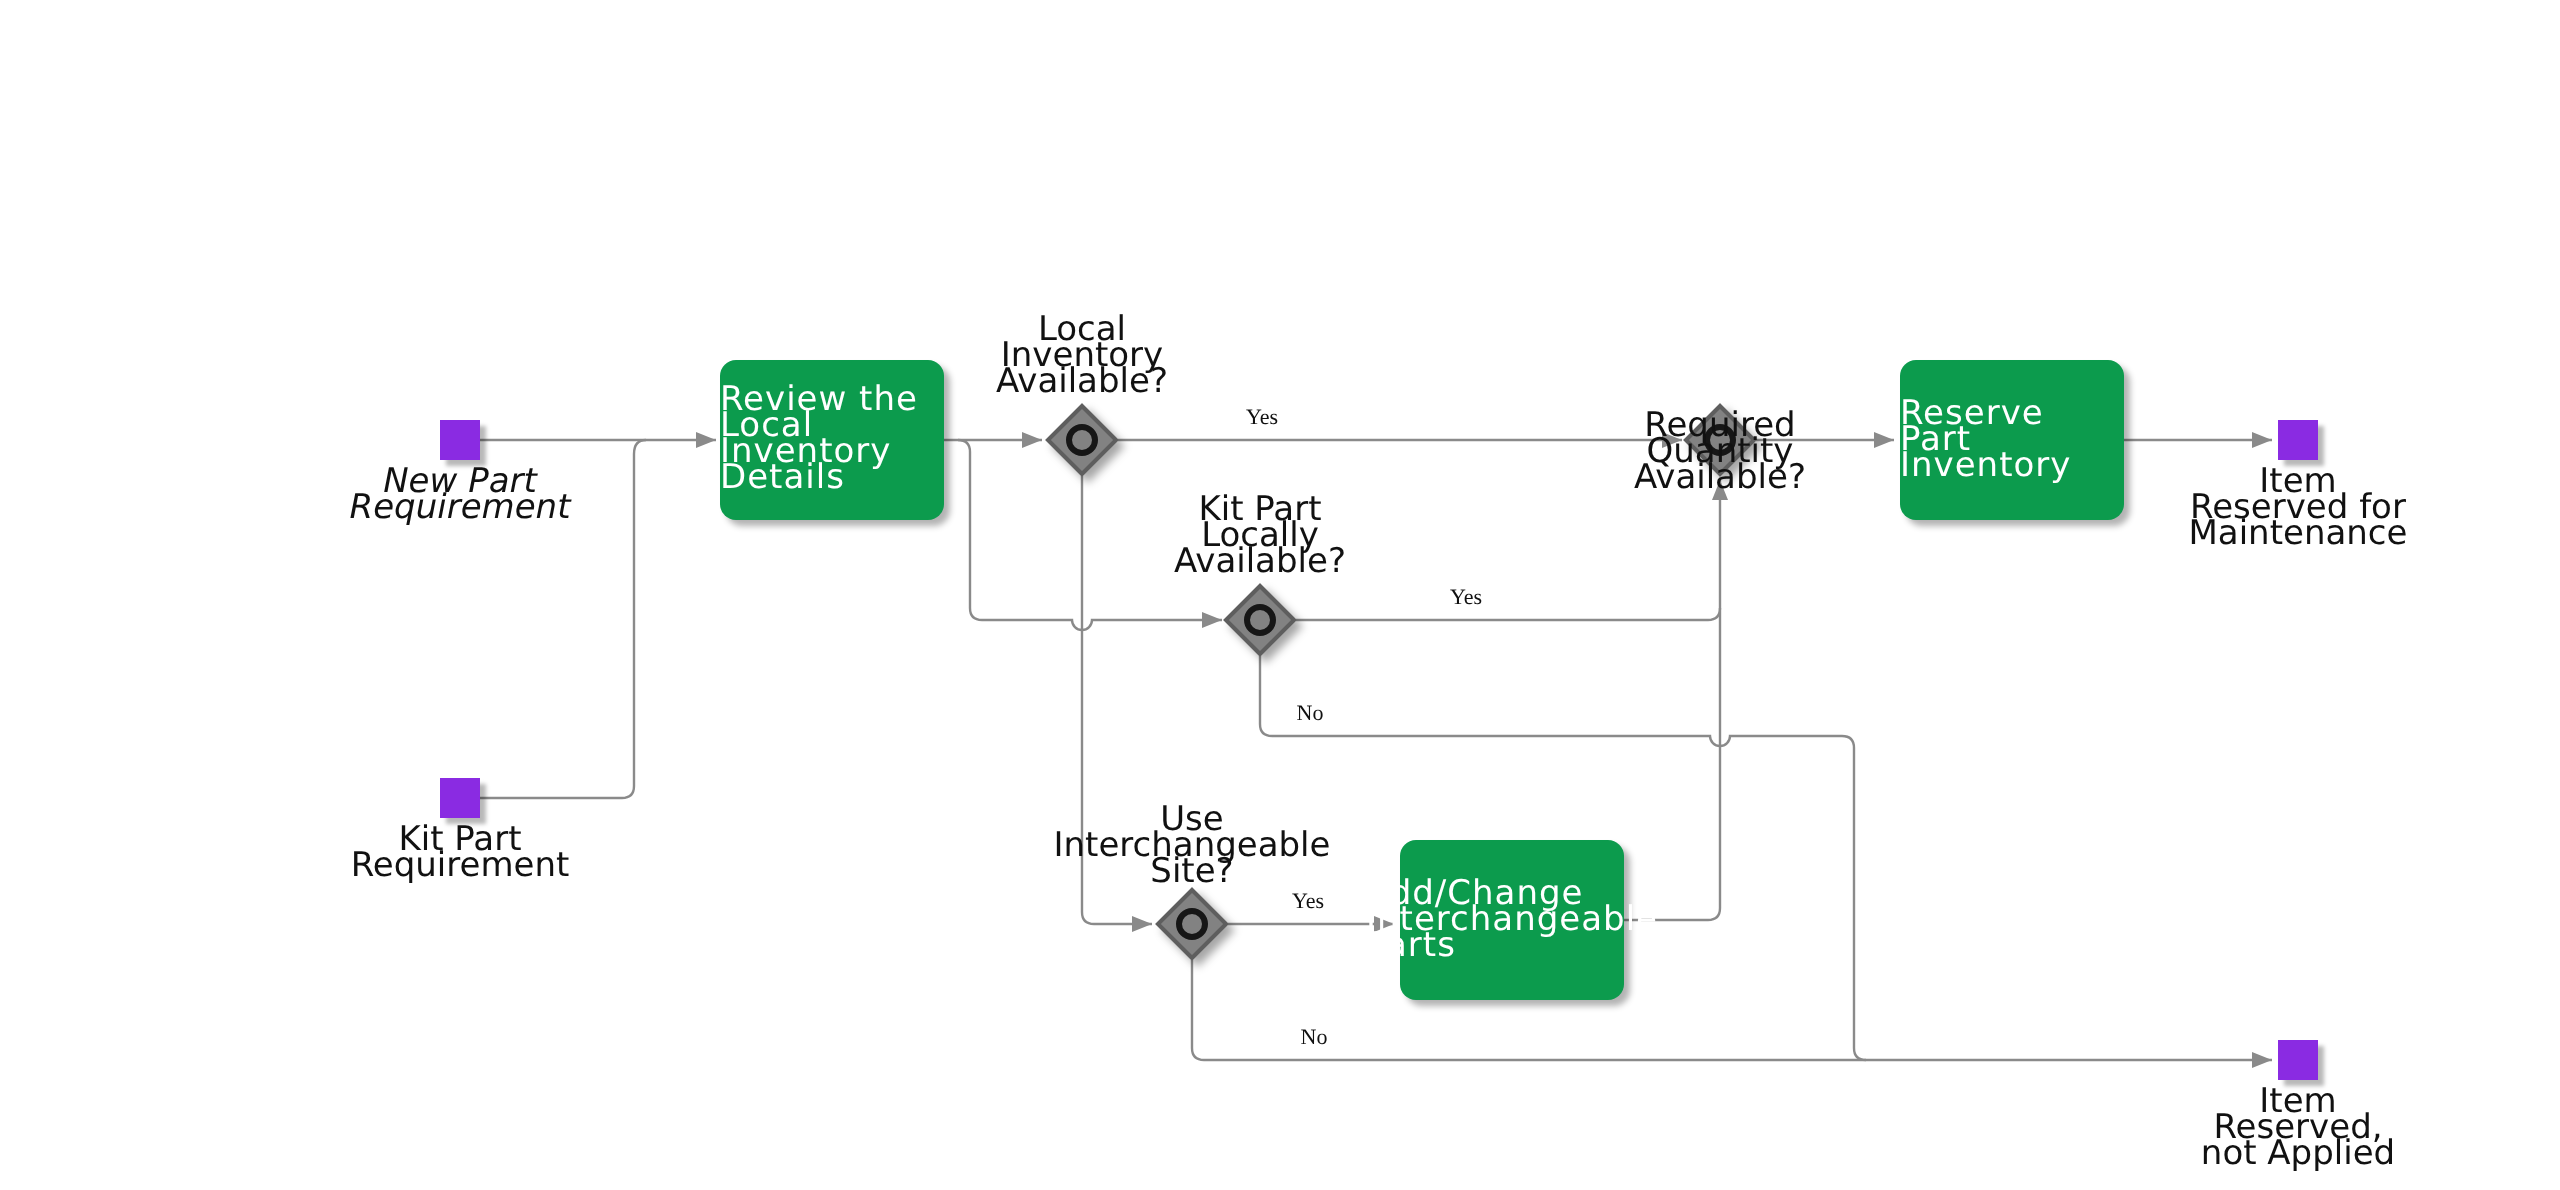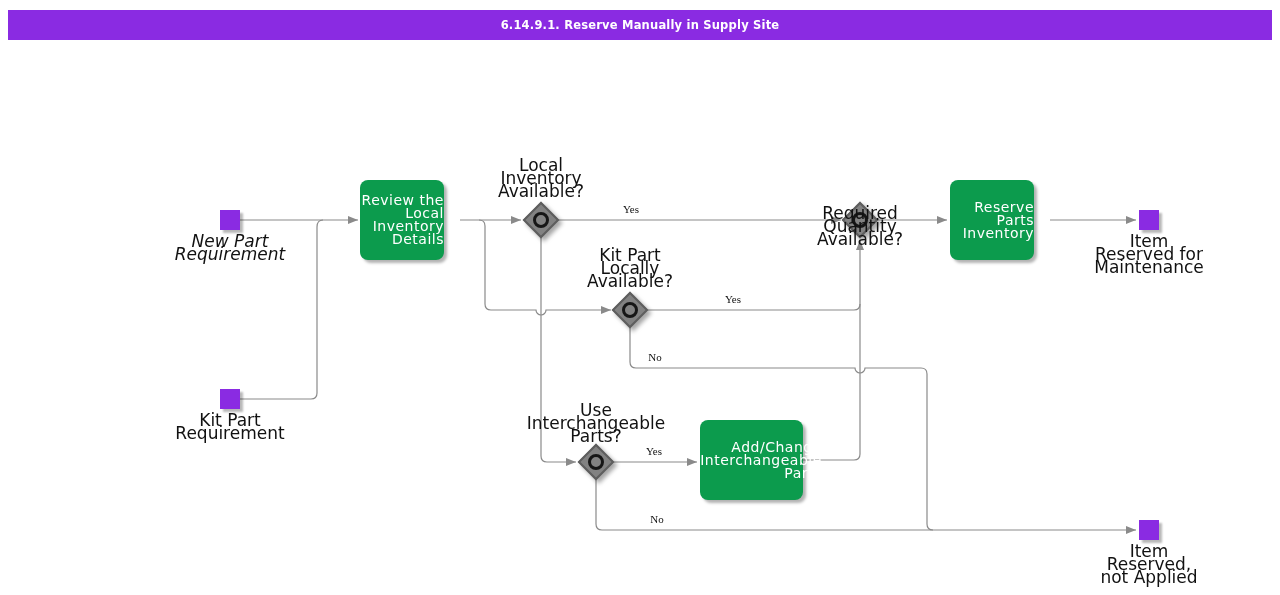--- a/index.html
+++ b/index.html
@@ -14,26 +14,26 @@
   }
   .header span{color:#fff;font-size:11.5px;font-weight:bold;letter-spacing:.2px;}
   svg.connectors{position:absolute;left:0;top:0;}
   svg.connectors path{stroke:var(--connector,#8a8a8a);stroke-width:1.2;fill:none;}
   svg.connectors .arrowhead{fill:var(--connector,#8a8a8a);stroke:none;}
   .event{
     position:absolute;width:20px;height:20px;background:var(--event_fill,#8A2BE2);
     box-shadow:3px 3px 2px rgba(0,0,0,.28);
   }
   .activity{
-    position:absolute;width:84px;height:80px;border-radius:8px;
+    position:absolute;width:112px;height:80px;border-radius:8px;
     background:var(--activity_fill,#0C9B4D);
     box-shadow:3px 3px 3px rgba(0,0,0,.3);
     display:flex;align-items:center;justify-content:center;
-    color:#fff;font-size:14px;line-height:13px;letter-spacing:.5px;
-    text-align:right;white-space:pre-line;
+    color:#fff;font-size:17px;line-height:13px;letter-spacing:.5px;
+    text-align:left;white-space:pre-line;
   }
   .gw-wrap{position:absolute;width:26px;height:26px;filter:drop-shadow(3px 3px 2px rgba(0,0,0,.35));}
   .gw{
     position:absolute;left:0;top:0;width:22px;height:22px;
     background:var(--gateway_fill,#828282);border:2px solid #5e5e5e;transform:rotate(45deg);
   }
   .gw-circle{
     position:absolute;left:3px;top:3px;width:10px;height:10px;
     border:3px solid #161616;border-radius:50%;
   }
@@ -45,23 +45,20 @@
   .edge-lbl{
     position:absolute;width:40px;text-align:center;
     font-size:11px;line-height:13px;color:var(--label_text,#111);font-family:Liberation Serif, serif;
   }
 </style>
 </head>
 <body>
 
 <div class="canvas">
 
-  <div class="header">
-    <span>6.14.9.1. Reserve Manually in Supply Site</span>
-  </div>
 
   <svg class="connectors" width="1280" height="595" viewBox="0 0 1280 595">
     <defs>
       <marker id="arw" markerWidth="10" markerHeight="8" refX="10" refY="4" orient="auto" markerUnits="userSpaceOnUse">
         <path class="arrowhead" d="M0,0 L10,4 L0,8 Z"></path>
       </marker>
     </defs>
     <path d="M240 220 H358" marker-end="url(#arw)"></path>
     <path d="M240 399 H311 Q317 399 317 393 V227 Q317 220 323 220"></path>
     <path d="M460 220 H521" marker-end="url(#arw)"></path>
@@ -91,23 +88,23 @@
 Maintenance</div>
 
   <div class="event" style="left:1139px;top:520px;"></div>
   <div class="lbl" style="left:1079px;top:545px;">Item
 Reserved,
 not Applied</div>
 
   <div class="activity" style="left:360px;top:180px;">Review the Local
 Inventory
 Details</div>
-  <div class="activity" style="left:950px;top:180px;">Reserve Parts
+  <div class="activity" style="left:950px;top:180px;">Reserve Part
 Inventory</div>
-  <div class="activity" style="left:700px;top:420px;padding-left:19px;">Add/Change
+  <div class="activity" style="left:700px;top:420px;">Add/Change
 Interchangeable
 Parts</div>
 
   <div class="gw-wrap" style="left:528px;top:207px;">
     <div class="gw">
       <div class="gw-circle"></div>
     </div>
   </div>
   <div class="lbl" style="left:471px;top:159px;">Local
 Inventory
@@ -131,21 +128,21 @@
 Locally
 Available?</div>
 
   <div class="gw-wrap" style="left:583px;top:449px;">
     <div class="gw">
       <div class="gw-circle"></div>
     </div>
   </div>
   <div class="lbl" style="left:526px;top:404px;">Use
 Interchangeable
-Parts?</div>
+Site?</div>
 
   <div class="edge-lbl" style="left:611px;top:203px;">Yes</div>
   <div class="edge-lbl" style="left:713px;top:293px;">Yes</div>
   <div class="edge-lbl" style="left:635px;top:351px;">No</div>
   <div class="edge-lbl" style="left:634px;top:445px;">Yes</div>
   <div class="edge-lbl" style="left:637px;top:513px;">No</div>
 
 </div>
 
 </body></html>

